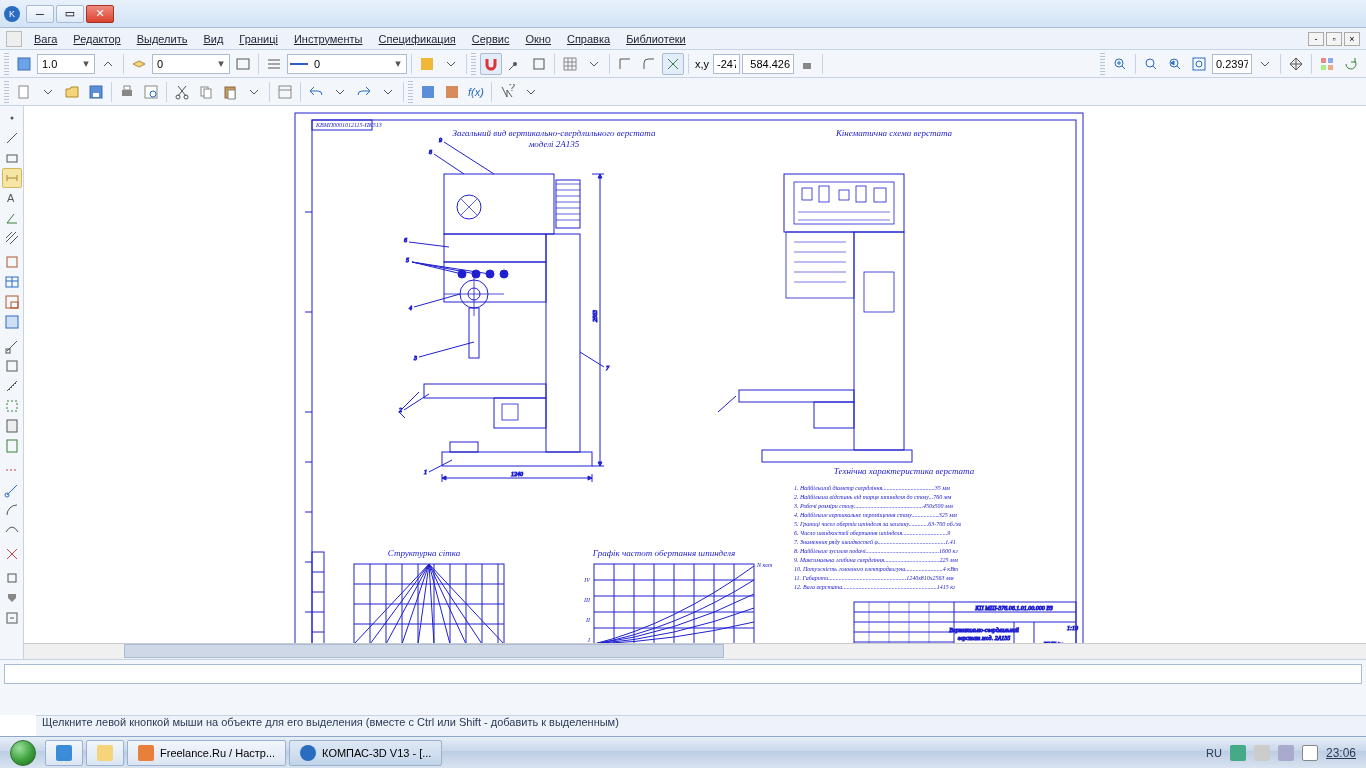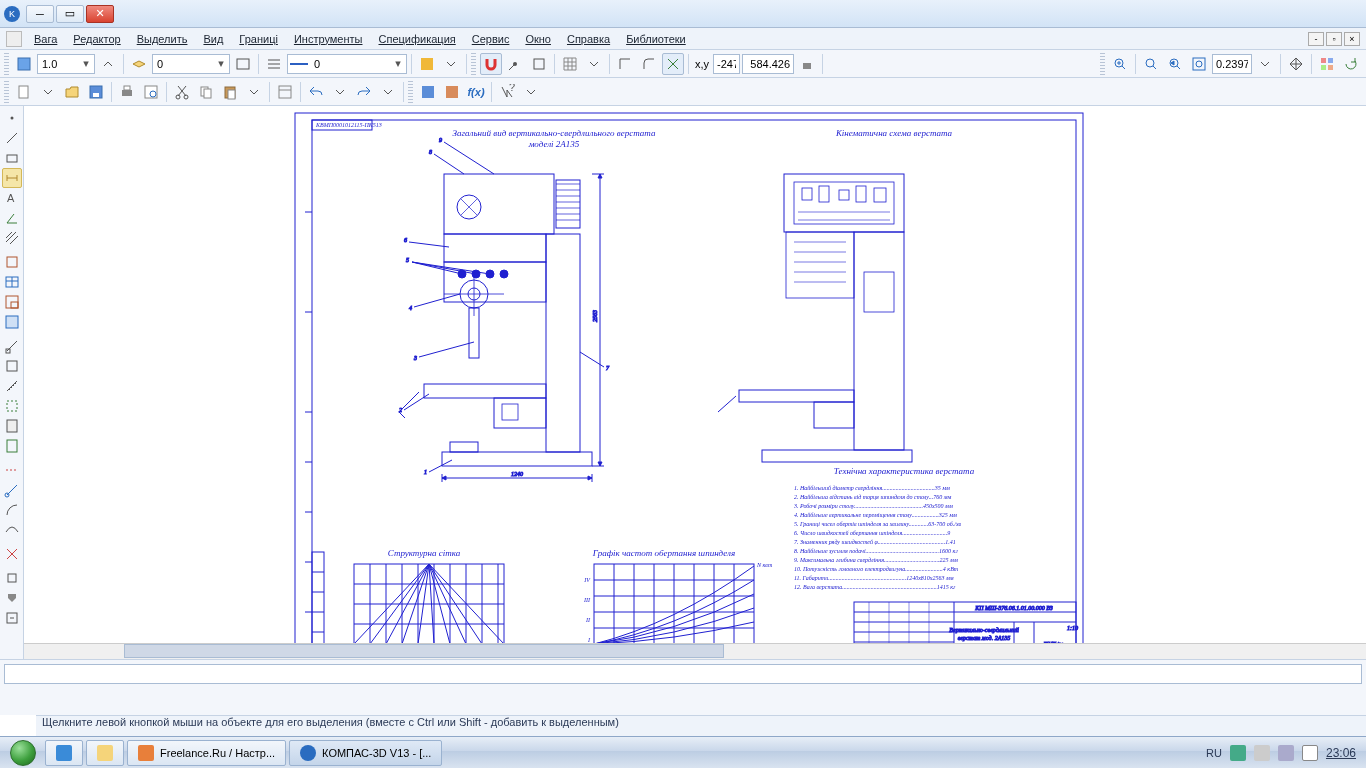--- a/index.html
+++ b/index.html
@@ -348,21 +348,21 @@
       <svg viewBox="0 0 16 16">
         <rect x="2" y="2" width="12" height="12" fill="#5b8dd8"></rect>
       </svg>
     </div>
   <div class="tbtn">
       <svg viewBox="0 0 16 16">
         <rect x="2" y="2" width="12" height="12" fill="#d88b5b"></rect>
       </svg>
     </div>
   <div class="tbtn">
-      <span style="font-style:italic;font-weight:bold;color:#2a6cc0">f(x)</span>
+      <span style="font-style:italic;font-weight:normal;color:#2a6cc0">f(x)</span>
     </div>
   <div class="tsep"></div>
   <div class="tbtn">
       <svg viewBox="0 0 16 16">
         <path d="M3 3l5 10V6l5 7" stroke="#555" fill="none"></path>
         <text x="10" y="7" font-size="8" fill="#555">?</text>
       </svg>
     </div>
   <div class="tbtn">
       <svg viewBox="0 0 16 16">

